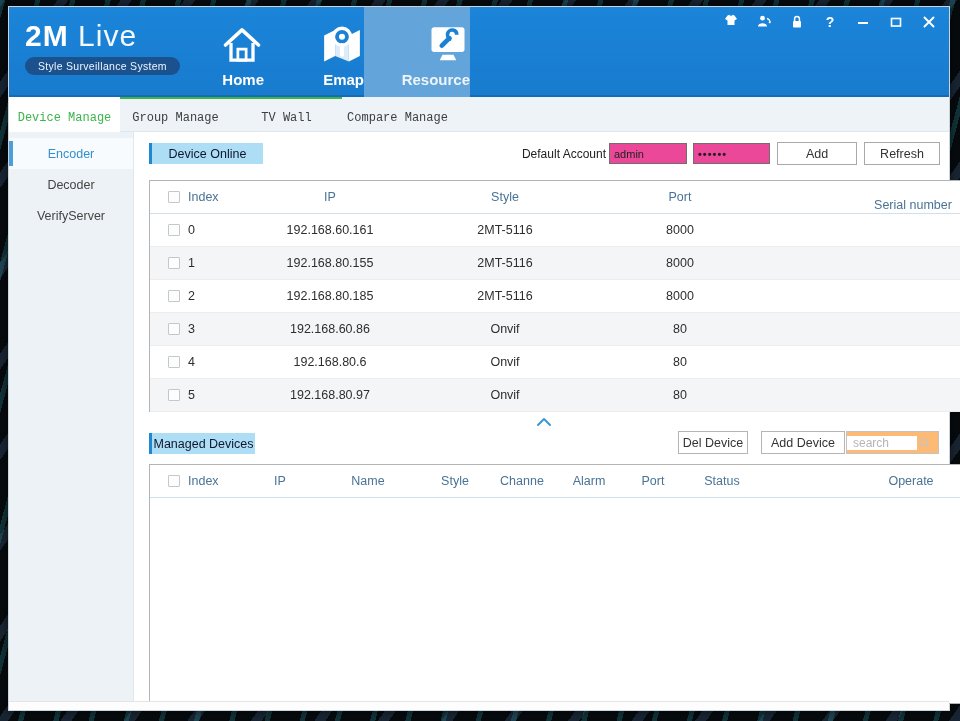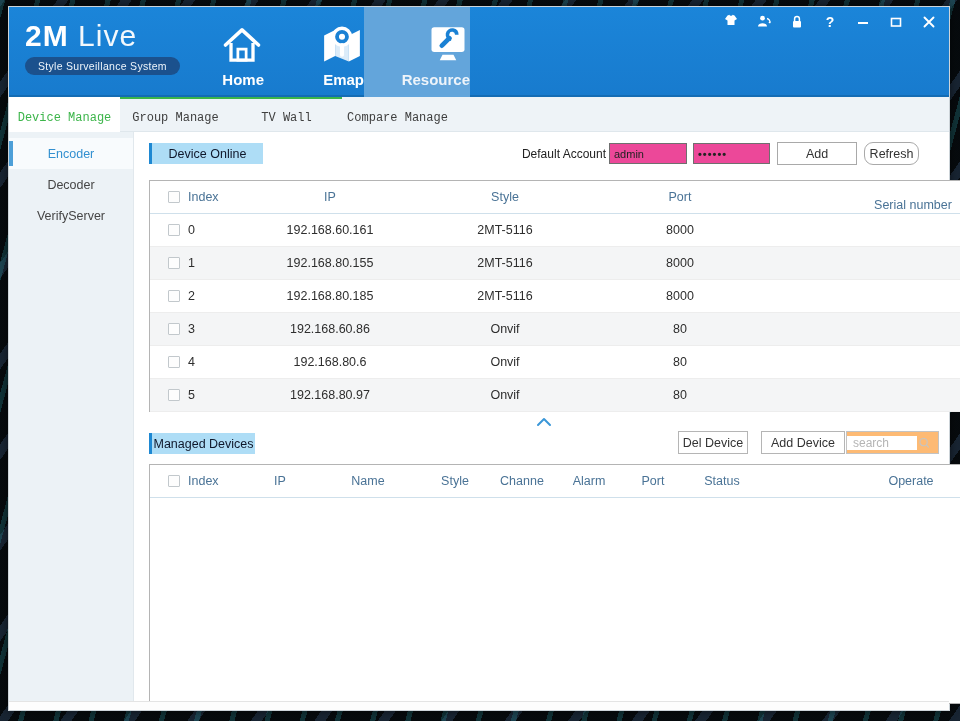--- a/index.html
+++ b/index.html
@@ -98,21 +98,21 @@
     font-family:"Liberation Sans",sans-serif; font-size:11px; color:#222; padding:0 4px; outline:none;
   }
   .in-user { left:600px; width:78px; }
   .in-pass { left:684px; width:77px; letter-spacing:1px; font-weight:bold; }
   .btn {
     position:absolute; height:23px; background:#ffffff; border:1px solid #a9a9a9;
     font-family:"Liberation Sans",sans-serif; font-size:12.5px; color:#333; cursor:pointer;
     display:flex; align-items:center; justify-content:center;
   }
   .btn-add { left:768px; top:135px; width:80px; }
-  .btn-refresh { left:855px; top:135px; width:55px;border-radius:9px; }
+  .btn-refresh { left:855px; top:135px; width:76px; }
   .btn-del-device { left:669px; top:424px; width:70px; border-color:#b5b5b5; }
   .btn-add-device { left:752px; top:424px; width:84px; border-color:#b5b5b5; }
   .search-box {
     position:absolute; left:837px; top:424px; width:93px; height:23px;
     border:1px solid #c3c3c3; background:#fdba74; display:flex; align-items:center;
   }
   .search-box input {
     border:none; outline:none; width:70px; padding:0 0 0 6px;
     font-family:"Liberation Sans",sans-serif; font-size:12px; color:#555;
   }

